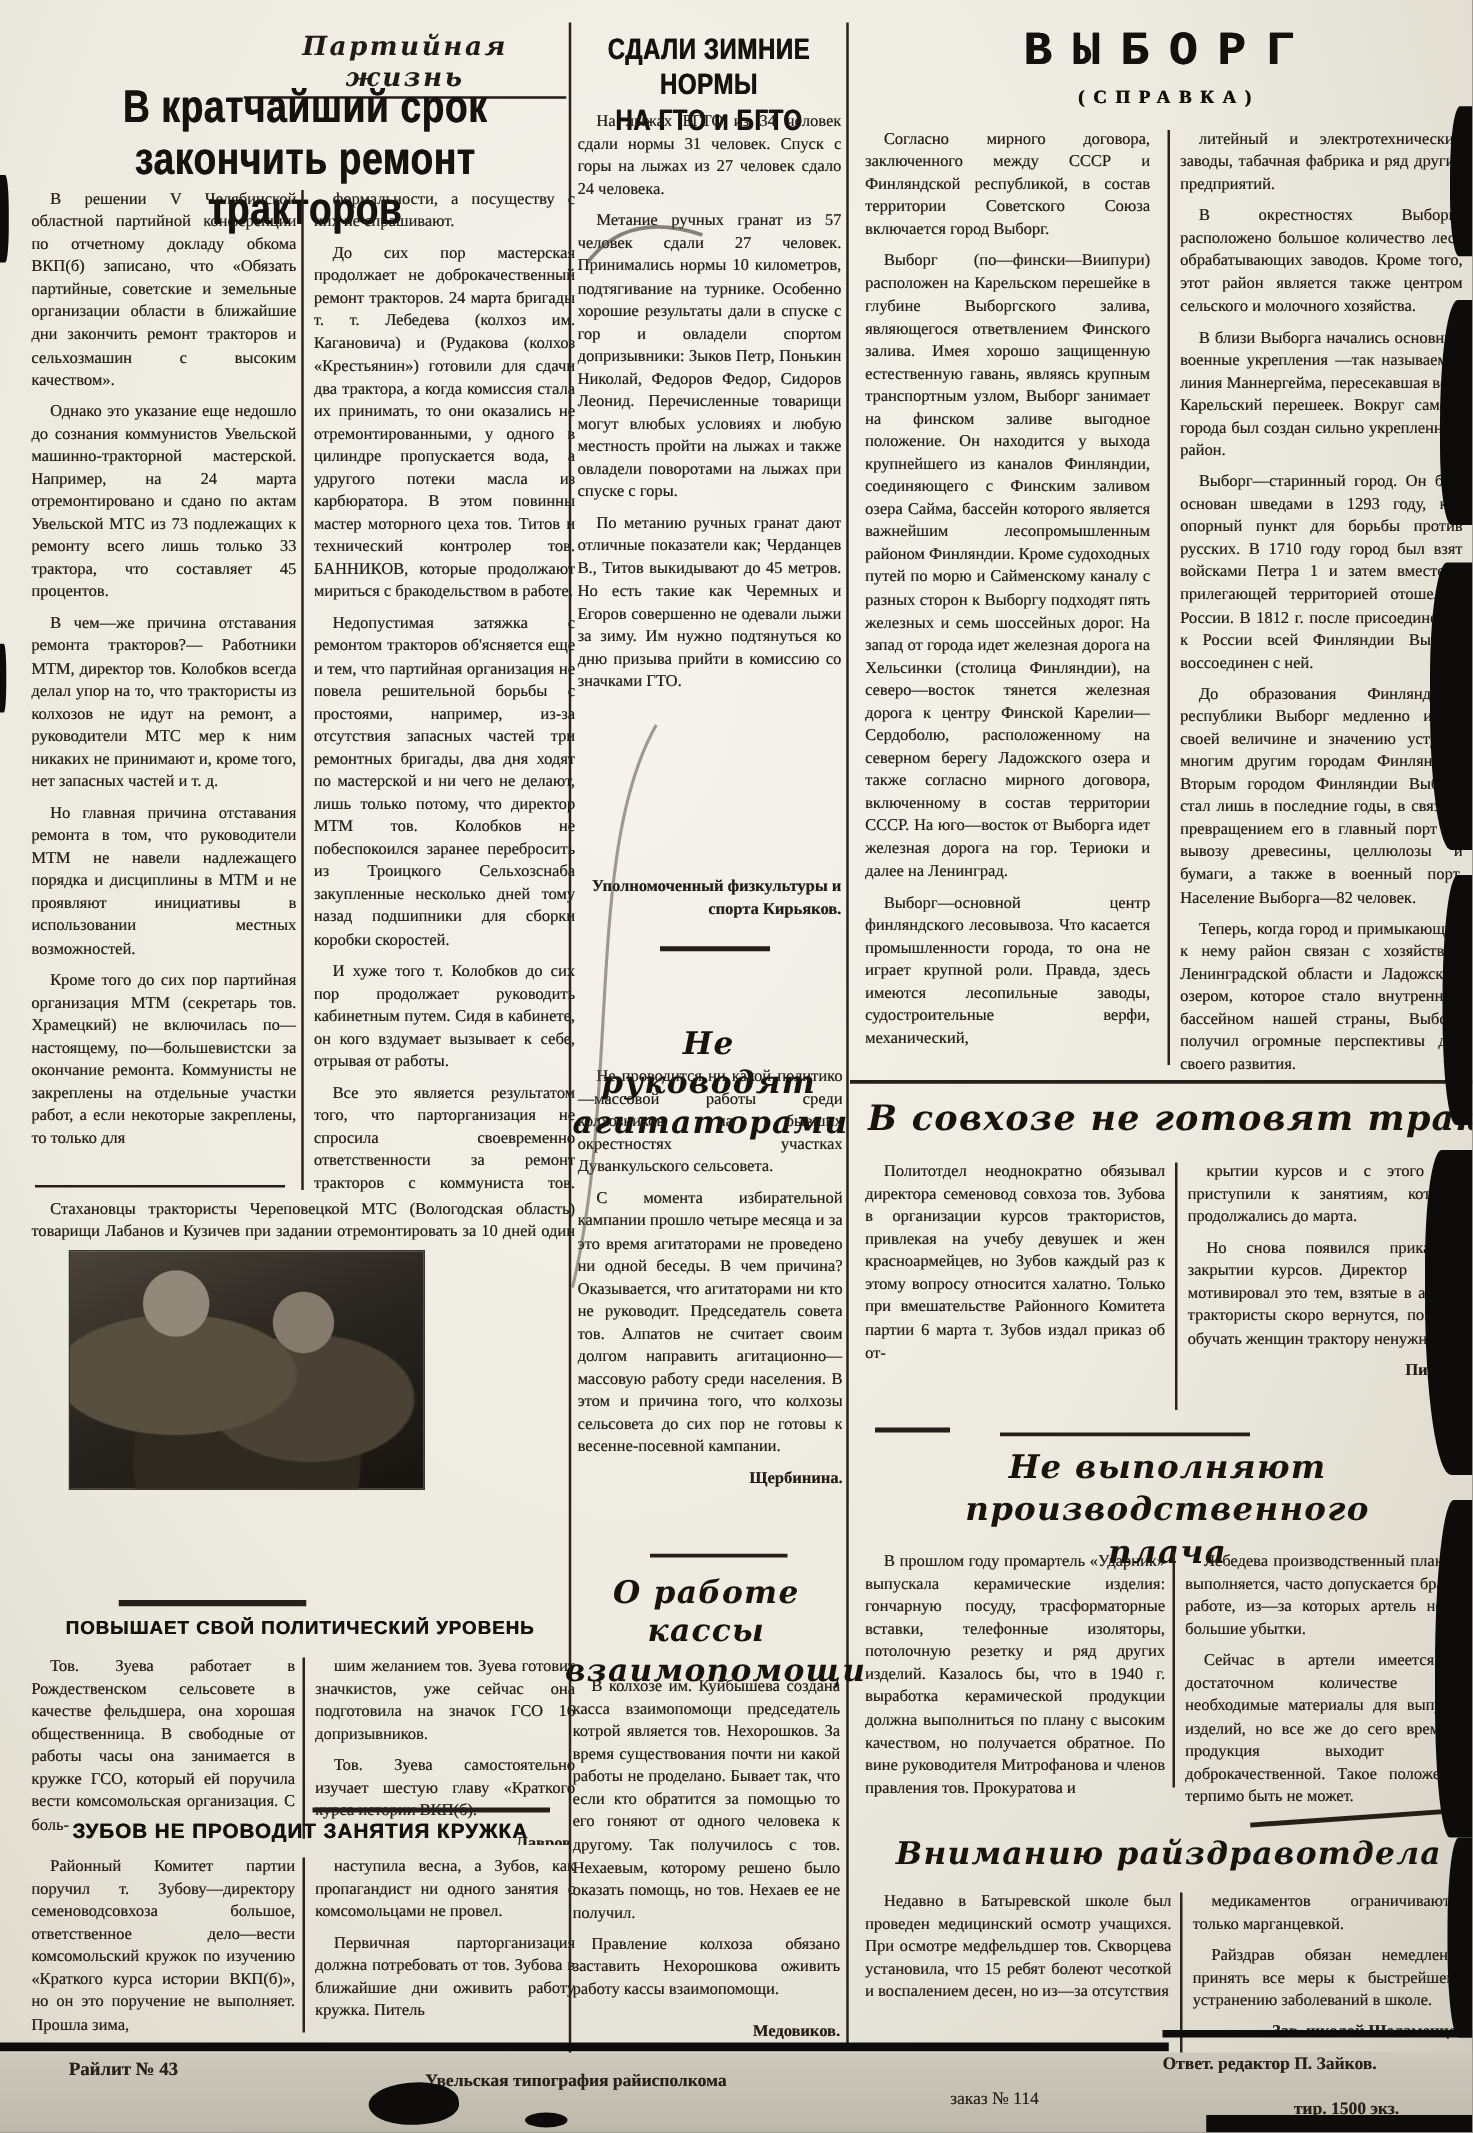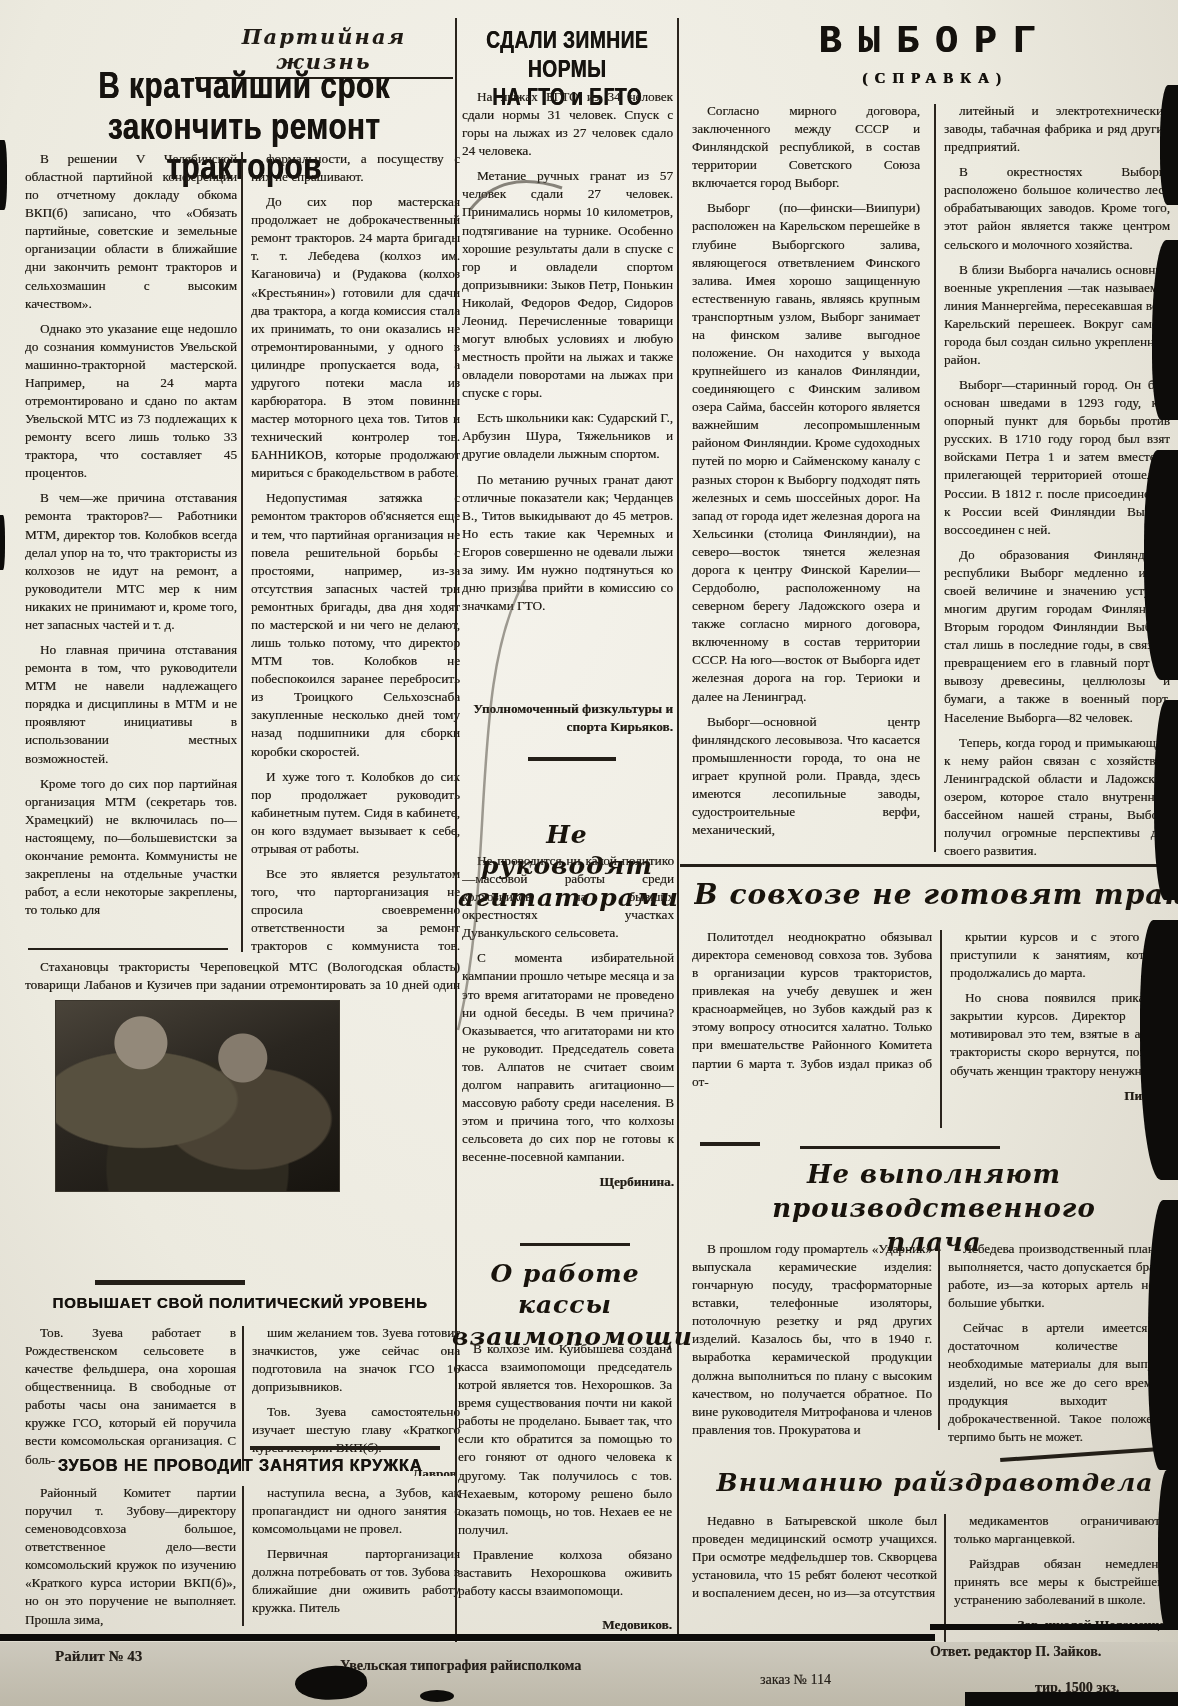--- a/index.html
+++ b/index.html
@@ -99,21 +99,20 @@
   <div class="vrule" style="left:455px;top:18px;height:1625px;"></div>
   <div class="vrule" style="left:677px;top:18px;height:1618px;"></div>
 
   <div class="headline-sans" style="left:460px;top:26px;width:214px;font-size:20px;line-height:1.2;">
     <div>СДАЛИ ЗИМНИЕ НОРМЫ</div>
     <div>НА ГТО и БГТО</div>
   </div>
   <div class="body-col" style="left:462px;top:88px;width:211px;height:612px;">
     <p class="para">На лыжах БГТО из 34 человек сдали нормы 31 человек. Спуск с горы на лыжах из 27 человек сдало 24 человека.</p>
     <p class="para">Метание ручных гранат из 57 человек сдали 27 человек. Принимались нормы 10 километров, подтягивание на турнике. Особенно хорошие результаты дали в спуске с гор и овладели спортом допризывники: Зыков Петр, Понькин Николай, Федоров Федор, Сидоров Леонид. Перечисленные товарищи могут влюбых условиях и любую местность пройти на лыжах и также овладели поворотами на лыжах при спуске с горы.</p>
-    <p class="para">Есть школьники как: Сударский Г., Арбузин Шура, Тяжельников и другие овладели лыжным спортом.</p>
     <p class="para">По метанию ручных гранат дают отличные показатели как; Черданцев В., Титов выкидывают до 45 метров. Но есть такие как Черемных и Егоров совершенно не одевали лыжи за зиму. Им нужно подтянуться ко дню призыва прийти в комиссию со значками ГТО.</p>
   </div>
   <div class="body-col" style="left:462px;top:700px;width:211px;height:46px;font-weight:bold;">
     <p class="para noindent" style="text-align:right;">Уполномоченный физкультуры и спорта Кирьяков.</p>
   </div>
 
   <div class="hrule" style="left:528px;top:757px;width:88px;height:4px;"></div>
   <div class="script-head" style="left:458px;top:772px;width:218px;font-size:25px;line-height:1.25;margin-top:47px;">
     <div>Не руководят</div>
     <div>агитаторами</div>

